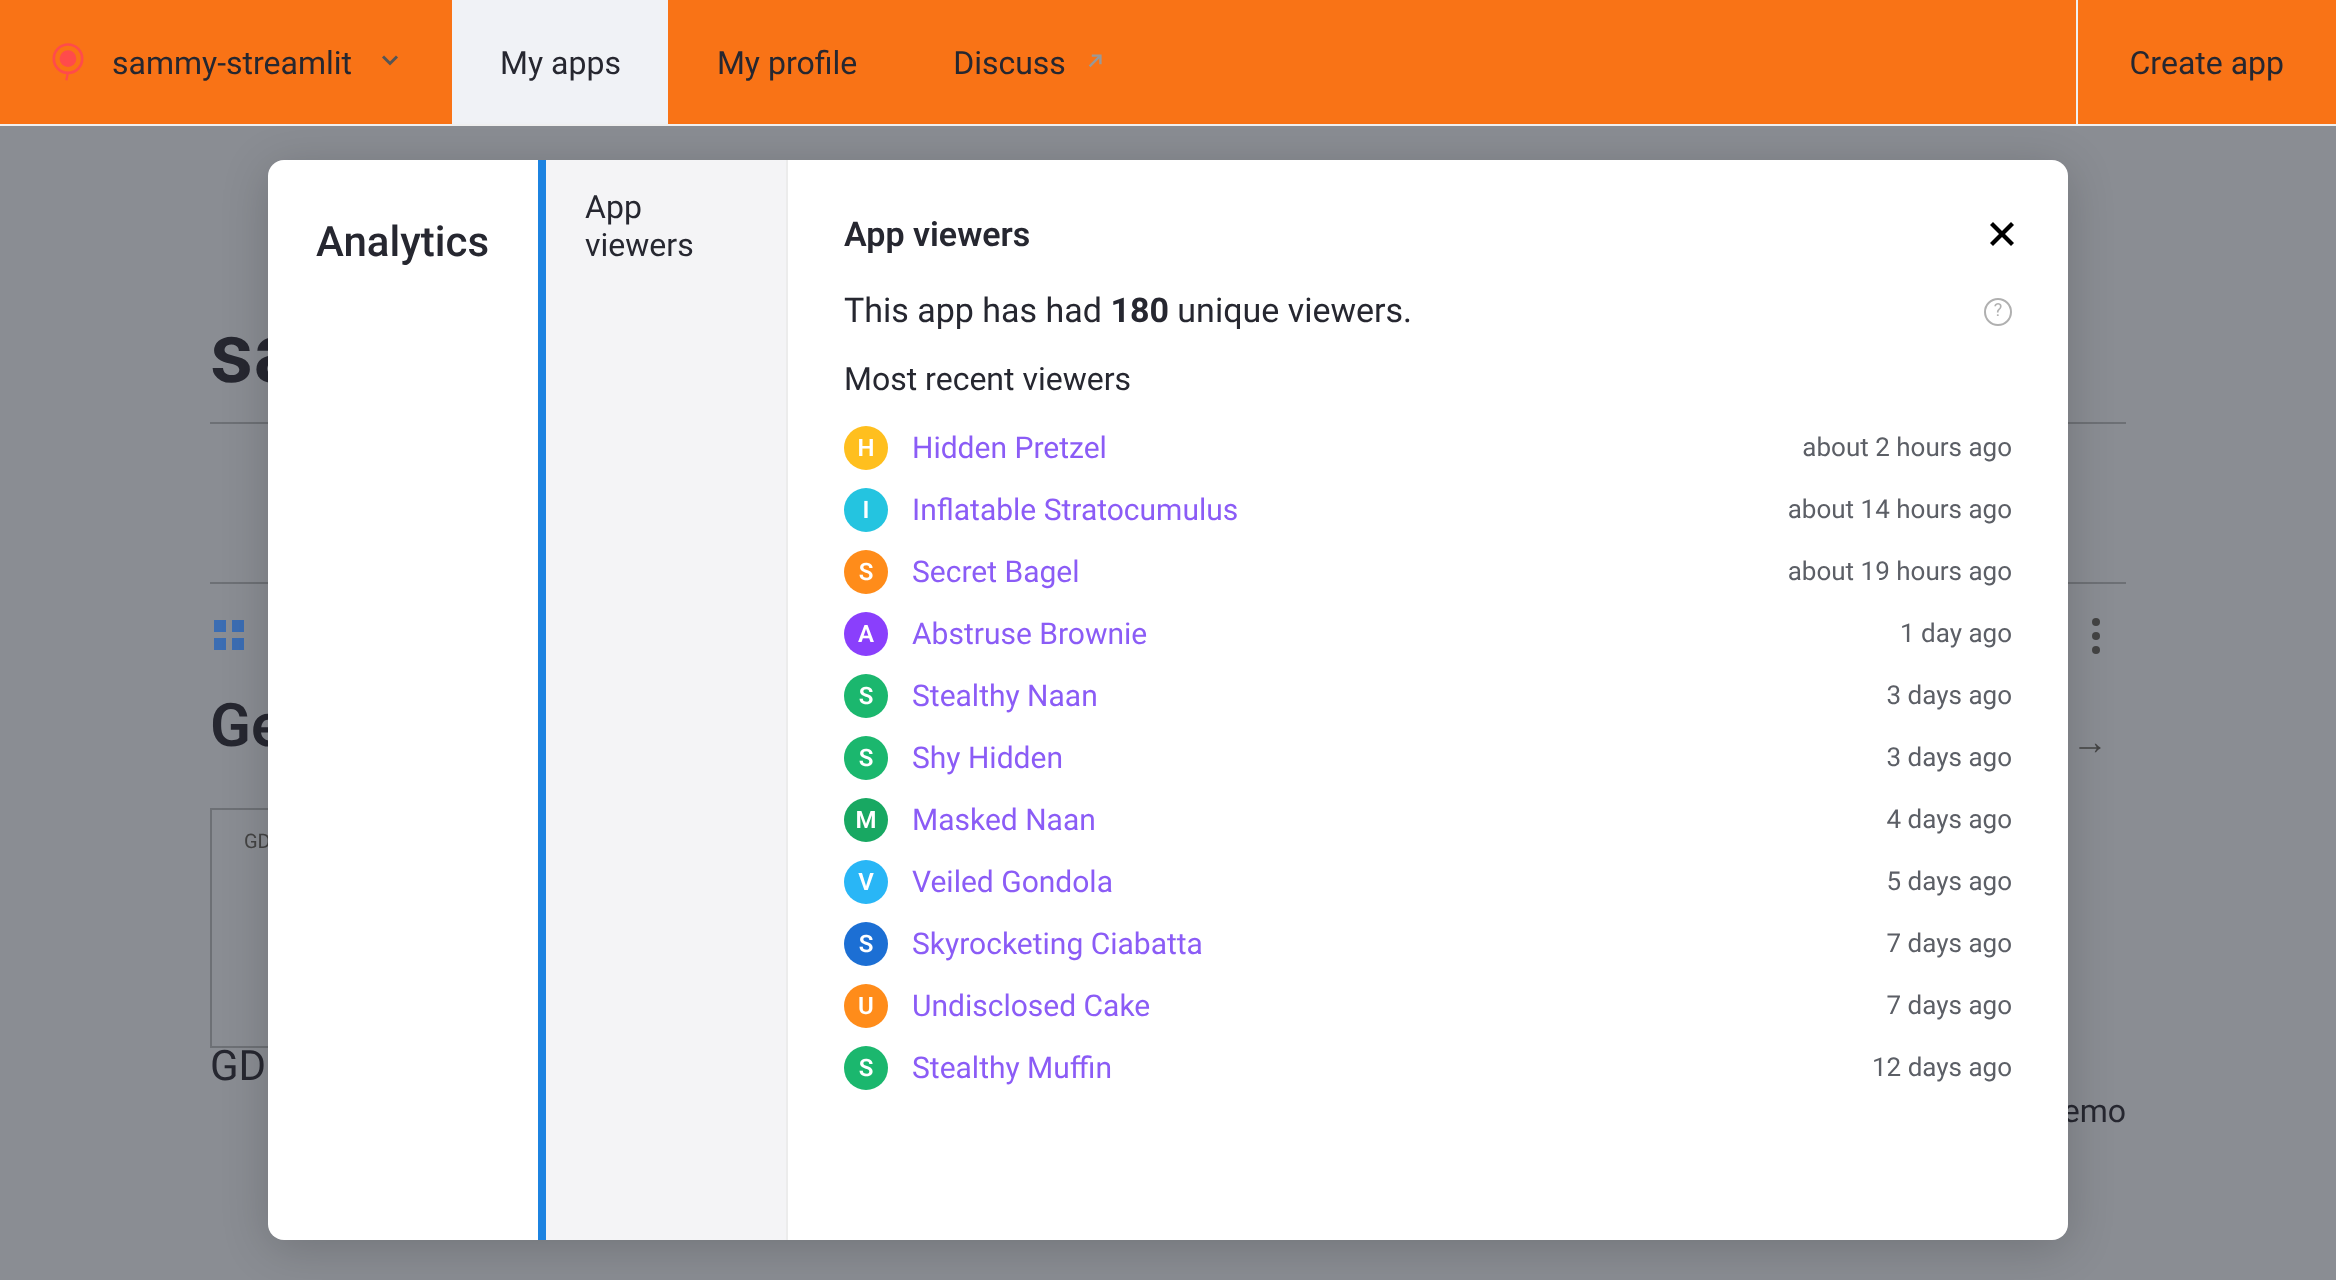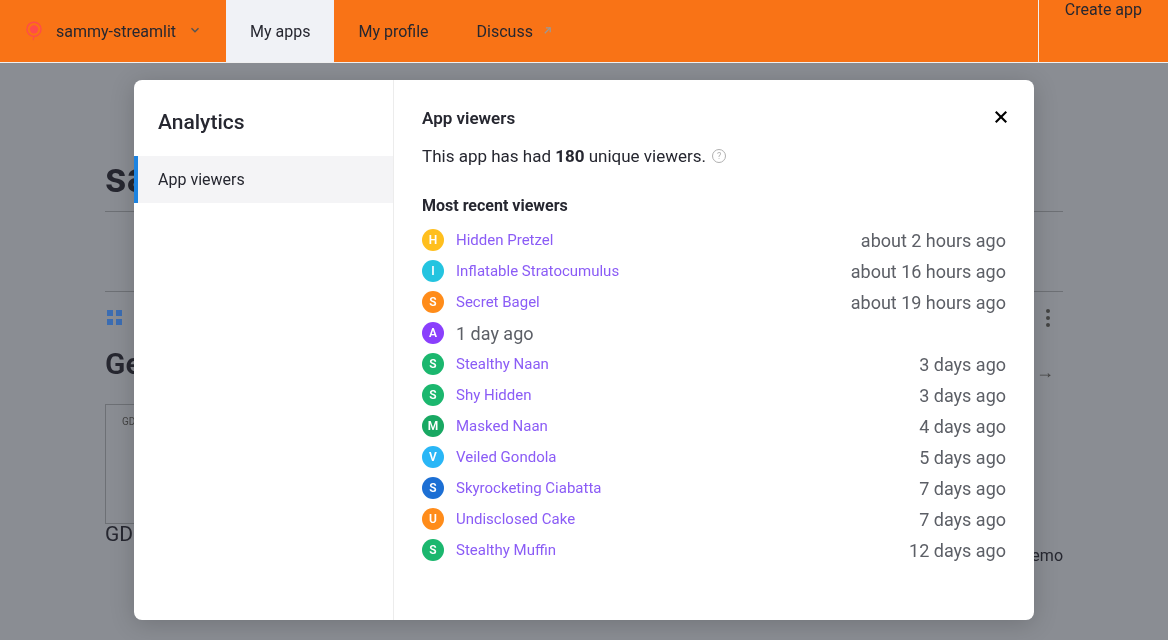--- a/index.html
+++ b/index.html
@@ -8,21 +8,21 @@
   
   .topnav { display: flex; align-items: stretch; height: 63px; border-bottom: 1px solid #f0f0f0; background: #f97316; }
   .workspace-selector { display: flex; align-items: center; gap: 12px; padding: 0 24px; cursor: pointer; }
   .balloon-icon { width: 20px; height: 20px; display: inline-flex; align-items: center; justify-content: center; }
   .workspace-name { font-size: 16px; color: #262730; }
   .chevron { color: #555; }
   .nav-tab { display: flex; align-items: center; padding: 0 24px; font-size: 16px; color: #262730; cursor: pointer; }
   .nav-tab.active { background: #f0f2f6; }
   .nav-tab .ext-icon { margin-left: 8px; color: #999; }
   .nav-spacer { flex: 1; }
-  .create-app { display: flex; align-items: flex-start; padding: 0 26px; border-left: 1px solid #f0f0f0; font-size: 16px; color: #262730; cursor: pointer; }
+  .create-app { display: flex; align-items: center; padding: 0 26px; border-left: 1px solid #f0f0f0; font-size: 16px; color: #262730; cursor: pointer; }
   
   
   .page-bg { position: absolute; top: 63px; left: 0; right: 0; bottom: 0; background: #8a8d93; overflow: hidden; }
   .bg-title-frag { position: absolute; left: 105px; top: 90px; font-size: 42px; font-weight: 600; color: #262730; }
   .bg-hr { position: absolute; left: 105px; right: 105px; top: 148px; border-top: 1px solid #6d7075; }
   .bg-grid-icon { position: absolute; left: 107px; top: 247px; width: 16px; height: 16px; }
   .bg-grid-icon span { position: absolute; width: 6px; height: 6px; background: #3b6db3; }
   .bg-grid-icon span:nth-child(1){ left:0; top:0 }
   .bg-grid-icon span:nth-child(2){ left:9px; top:0 }
   .bg-grid-icon span:nth-child(3){ left:0; top:9px }
@@ -32,38 +32,38 @@
   .bg-hr2 { position: absolute; left: 105px; right: 105px; top: 228px; border-top: 1px solid #6d7075; }
   .bg-getstarted { position: absolute; left: 105px; top: 283px; font-size: 30px; font-weight: 600; color: #262730; }
   .bg-arrow { position: absolute; right: 114px; top: 298px; color: #444; font-size: 18px; }
   .bg-card { position: absolute; left: 105px; top: 341px; width: 180px; height: 120px; border: 1px solid #6d7075; background: transparent; padding: 10px; }
   .bg-card-label { position: absolute; left: 122px; top: 353px; font-size: 10px; color: #444; }
   .bg-card-caption { position: absolute; left: 105px; top: 459px; font-size: 21px; color: #262730; }
   .bg-card-caption2 { position: absolute; right: 105px; top: 483px; font-size: 16px; color: #262730; }
   
   
   .modal { position: absolute; left: 134px; top: 80px; width: 900px; height: 540px; background: #fff; border-radius: 8px; box-shadow: 0 4px 24px rgba(0,0,0,0.18); display: flex; overflow: hidden; }
-  .modal-sidebar { width: 260px; border-right: 1px solid #ececec; display: flex; flex-direction: column; }
+  .modal-sidebar { width: 260px; border-right: 1px solid #ececec; display: flex; flex-direction: row; }
   .modal-sidebar-title { padding: 30px 24px 22px 24px; font-size: 21px; font-weight: 500; color: #262730; }
   .modal-sidebar-item { padding: 14px 24px; font-size: 16px; cursor: pointer; position: relative; }
   .modal-sidebar-item.active { background: #f4f4f6; }
   .modal-sidebar-item.active::before { content:""; position:absolute; left:0; top:0; bottom:0; width:4px; background:#1c83e1; }
   
   .modal-main { flex: 1; padding: 28px 28px 20px 28px; overflow: hidden; position: relative; }
   .modal-main h2 { font-size: 17px; font-weight: 600; margin-bottom: 18px; }
   .modal-close { position: absolute; right: 24px; top: 28px; cursor: pointer; font-size: 20px; font-weight: 700; line-height: 1; }
-  .viewer-summary { font-size: 17px; color: #262730; margin-bottom: 30px; display: flex; align-items: center; gap: 6px; }
+  .viewer-summary { font-size: 17px; color: #262730; margin-bottom: 14px; display: flex; align-items: center; gap: 6px; justify-content: space-between; }
   .viewer-summary b { font-weight: 700; }
   .info-icon { width: 14px; height: 14px; border: 1.2px solid #b0b0b0; border-radius: 50%; display: inline-flex; align-items: center; justify-content: center; font-size: 9px; color: #b0b0b0; }
-  .recent-title { font-size: 16px; font-weight: 700; margin-bottom: 14px; }
+  .recent-title { font-size: 16px; font-weight: 400; margin-bottom: 14px; }
   .viewers-list { display: flex; flex-direction: column; gap: 9px; }
   .viewer-row { display: flex; align-items: center; font-size: 15px; }
   .avatar { width: 22px; height: 22px; border-radius: 50%; display: inline-flex; align-items: center; justify-content: center; color: #fff; font-size: 12px; font-weight: 600; margin-right: 12px; flex-shrink: 0; }
   .viewer-name { flex: 1; color: #8b5cf6; }
-  .viewer-time { color: #5c5f66; font-size: 18px; }
+  .viewer-time { color: #5c5f66; font-size: 13px; }
 </style>
 </head>
 <body>
 
 <div class="topnav">
   <div class="workspace-selector">
     <span class="balloon-icon">
       <svg width="20" height="20" viewBox="0 0 24 24">
         <circle cx="12" cy="10" r="8.5" fill="none" stroke="#ff4b4b" stroke-width="1.6"></circle>
         <circle cx="12" cy="10" r="5" fill="#ff4b4b"></circle>
@@ -145,29 +145,30 @@
     <div class="recent-title">Most recent viewers</div>
     <div class="viewers-list" id="viewers-list">
         <div class="viewer-row">
           <span class="avatar" style="background: rgb(255, 191, 30);">H</span>
           <span class="viewer-name">Hidden Pretzel</span>
           <span class="viewer-time">about 2 hours ago</span>
         </div>
         <div class="viewer-row">
           <span class="avatar" style="background: rgb(36, 196, 224);">I</span>
           <span class="viewer-name">Inflatable Stratocumulus</span>
-          <span class="viewer-time">about 16 hours ago</span>
+          <span class="viewer-time">about 14 hours ago</span>
         </div>
         <div class="viewer-row">
           <span class="avatar" style="background: rgb(255, 140, 26);">S</span>
           <span class="viewer-name">Secret Bagel</span>
           <span class="viewer-time">about 19 hours ago</span>
         </div>
         <div class="viewer-row">
           <span class="avatar" style="background: rgb(138, 63, 252);">A</span>
+          <span class="viewer-name">Abstruse Brownie</span>
           <span class="viewer-time">1 day ago</span>
         </div>
         <div class="viewer-row">
           <span class="avatar" style="background: rgb(27, 183, 110);">S</span>
           <span class="viewer-name">Stealthy Naan</span>
           <span class="viewer-time">3 days ago</span>
         </div>
         <div class="viewer-row">
           <span class="avatar" style="background: rgb(27, 183, 110);">S</span>
           <span class="viewer-name">Shy Hidden</span>

